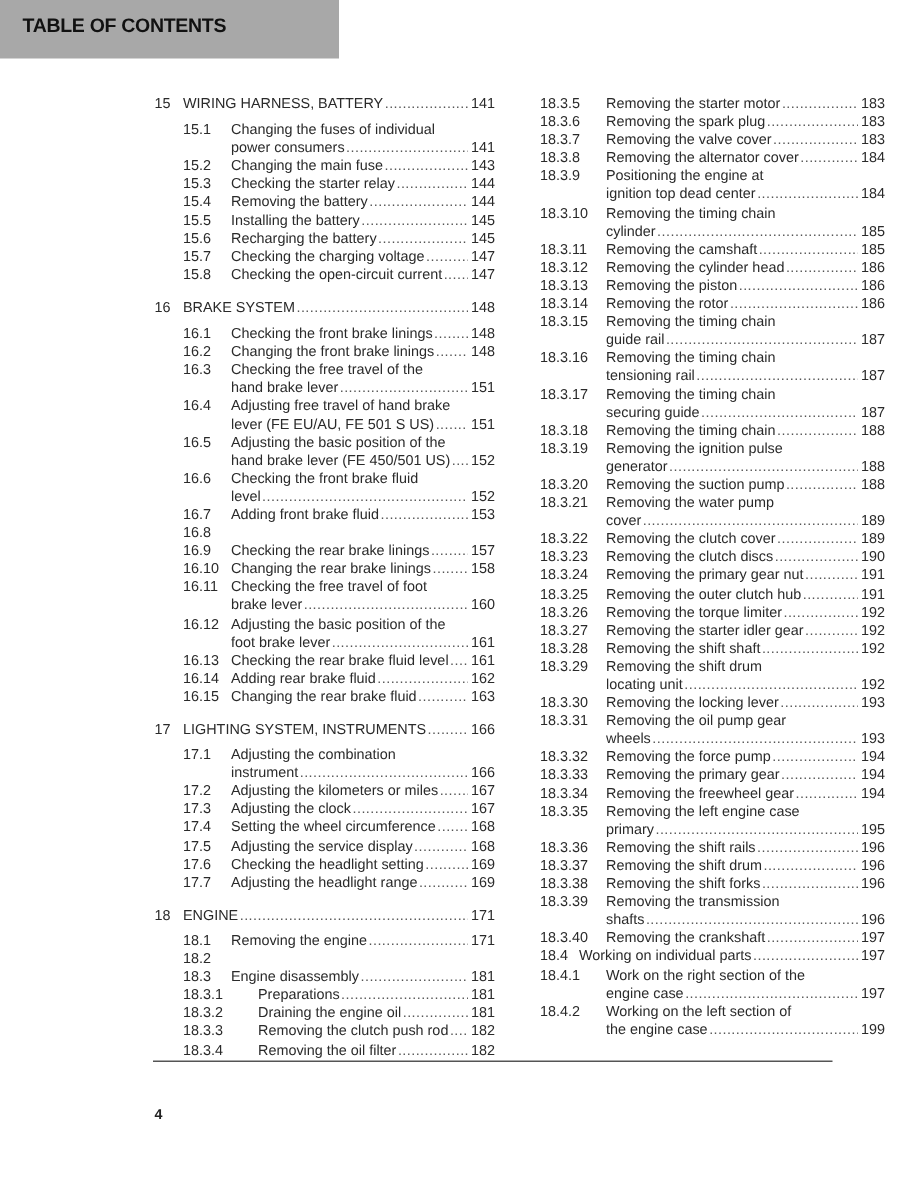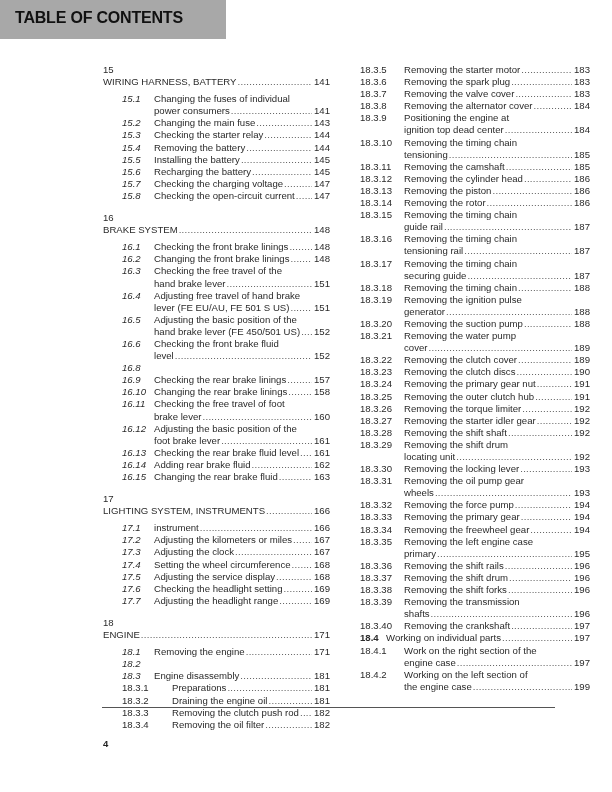--- a/index.html
+++ b/index.html
@@ -1,37 +1,37 @@
 <!DOCTYPE html>
 <html><head>
   <meta charset="utf-8">
   <style>
     html, body { margin: 0; padding: 0; background: #ffffff; }
     body { width: 612px; height: 792px; position: relative; overflow: hidden;
            font-family: "Liberation Sans", sans-serif; color: #2a2a2a; }
     .header-bar { position: absolute; left: 0; top: 0; width: 226px; height: 39px; background: #a8a8a8; }
-    .header-title { position: absolute; left: 15px; top: 9px; font-size: 16px; font-weight: bold; color: #111; letter-spacing: -0.2px; }
+    .header-title { position: absolute; left: 15px; top: 9px; font-size: 13px; font-weight: bold; color: #111; letter-spacing: -0.2px; }
     .col { position: absolute; top: 64px; font-size: 9.6px; line-height: 12.1px; }
     .col-left { left: 103px; width: 227px; }
     .col-right { left: 360px; width: 230px; }
     .row { position: relative; display: flex; }
     .row .num { flex: 0 0 auto; }
     .row .body { flex: 1 1 auto; min-width: 0; }
     .line { display: flex; white-space: nowrap; }
     .line .txt { flex: 0 0 auto; }
     .line .dots { flex: 1 1 auto; overflow: hidden; white-space: nowrap; color: #555; margin: 0 2px 0 1px; }
     .line .dots::before { content: "................................................................................................................................................................................"; letter-spacing: 0.3px; }
     .line .pg { flex: 0 0 auto; text-align: right; }
-    .chapter { margin-bottom: 5px; flex-direction: column; }
+    .chapter { margin-bottom: 5px; }
     .chapter .num { width: 19px; }
     .section-gap { height: 10px; }
-    .lvl2 .num { width: 32px; padding-left: 19px; font-style: italic; }
+    .lvl2 .num { width: 32px; padding-left: 19px; }
     .lvl3b .num { width: 50px; padding-left: 19px; }
     .r-lvl3 .num { width: 44px; }
-    .r-lvl2 .num { width: 26px; font-weight: bold; }
+    .r-lvl2 .num { width: 26px; }
     .footer-line { position: absolute; left: 102px; top: 707px; width: 453px; height: 1px; background: #555; }
     .page-number { position: absolute; left: 103px; top: 738px; font-size: 9.5px; font-weight: bold; color: #222; }
   </style>
 </head>
 <body>
 
 <div class="header-bar">
   <div class="header-title">TABLE OF CONTENTS</div>
 </div>
 
@@ -206,20 +206,30 @@
           <span class="txt">Checking the front brake fluid</span>
         </div>
         <div class="line">
           <span class="txt">level</span>
           <span class="dots"></span>
           <span class="pg">152</span>
         </div>
       </span>
     </div>
     <div class="row lvl2">
+      <span class="num">16.7</span>
+      <span class="body">
+        <div class="line">
+          <span class="txt">Adding front brake fluid</span>
+          <span class="dots"></span>
+          <span class="pg">153</span>
+        </div>
+      </span>
+    </div>
+    <div class="row lvl2">
       <span class="num">16.8</span>
     </div>
     <div class="row lvl2">
       <span class="num">16.9</span>
       <span class="body">
         <div class="line">
           <span class="txt">Checking the rear brake linings</span>
           <span class="dots"></span>
           <span class="pg">157</span>
         </div>
@@ -299,20 +309,23 @@
           <span class="txt">LIGHTING SYSTEM, INSTRUMENTS</span>
           <span class="dots"></span>
           <span class="pg">166</span>
         </div>
       </span>
     </div>
     <div class="row lvl2">
       <span class="num">17.1</span>
       <span class="body">
         <div class="line">
+          <span class="txt">Adjusting the combination</span>
+        </div>
+        <div class="line">
           <span class="txt">instrument</span>
           <span class="dots"></span>
           <span class="pg">166</span>
         </div>
       </span>
     </div>
     <div class="row lvl2">
       <span class="num">17.2</span>
       <span class="body">
         <div class="line">
@@ -501,21 +514,21 @@
         </div>
       </span>
     </div>
     <div class="row r-lvl3">
       <span class="num">18.3.10</span>
       <span class="body">
         <div class="line">
           <span class="txt">Removing the timing chain</span>
         </div>
         <div class="line">
-          <span class="txt">tensioning</span>
+          <span class="txt">cylinder</span>
           <span class="dots"></span>
           <span class="pg">185</span>
         </div>
       </span>
     </div>
     <div class="row r-lvl3">
       <span class="num">18.3.11</span>
       <span class="body">
         <div class="line">
           <span class="txt">Removing the camshaft</span>

